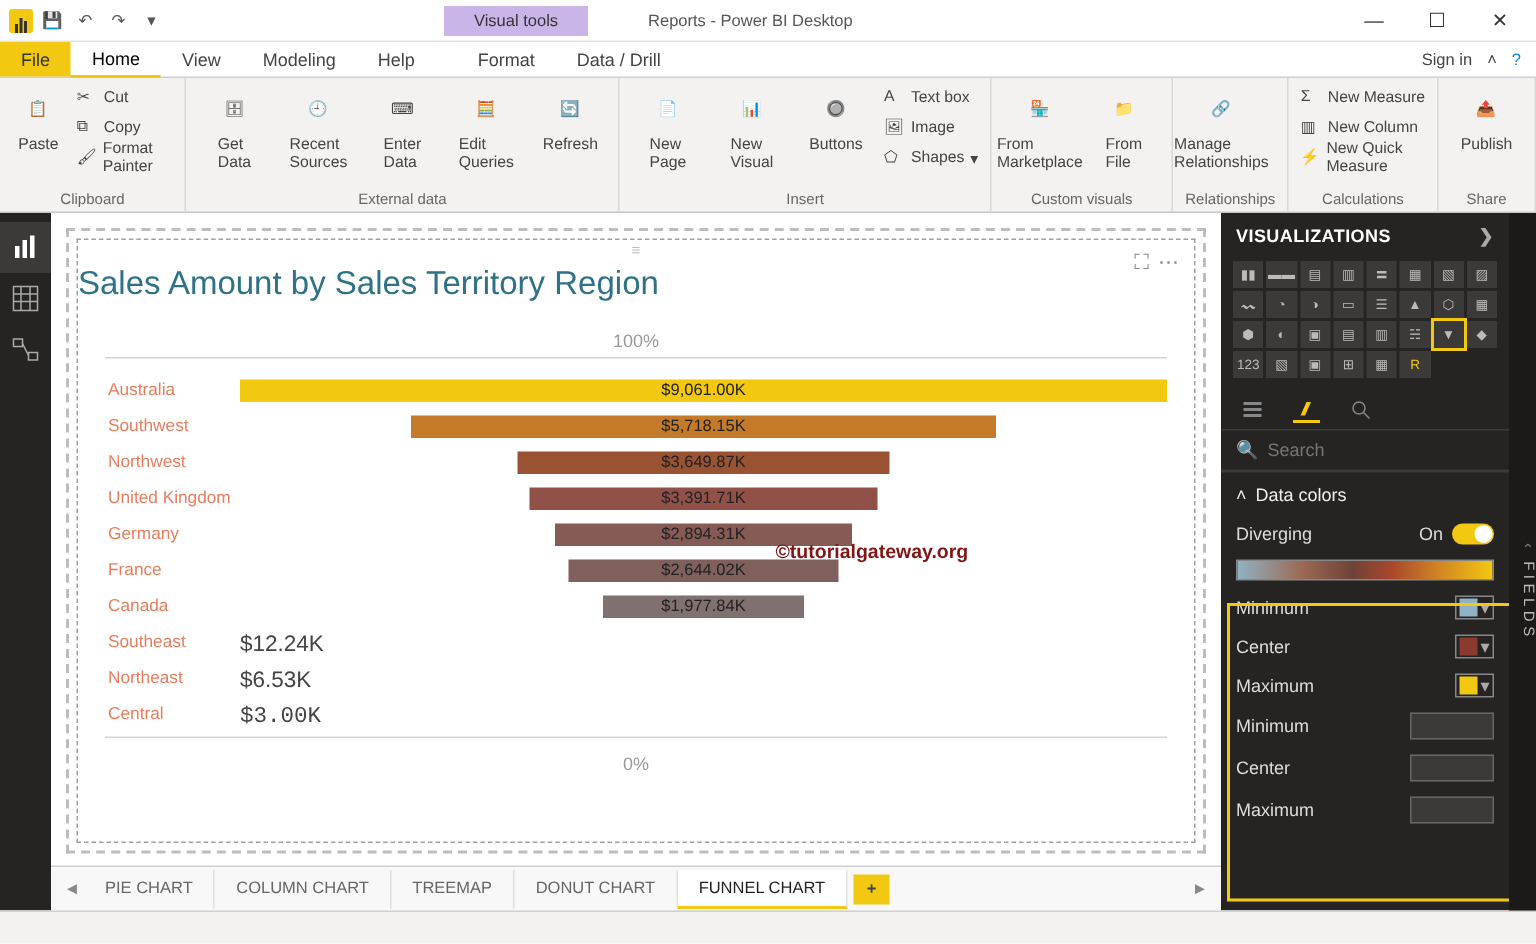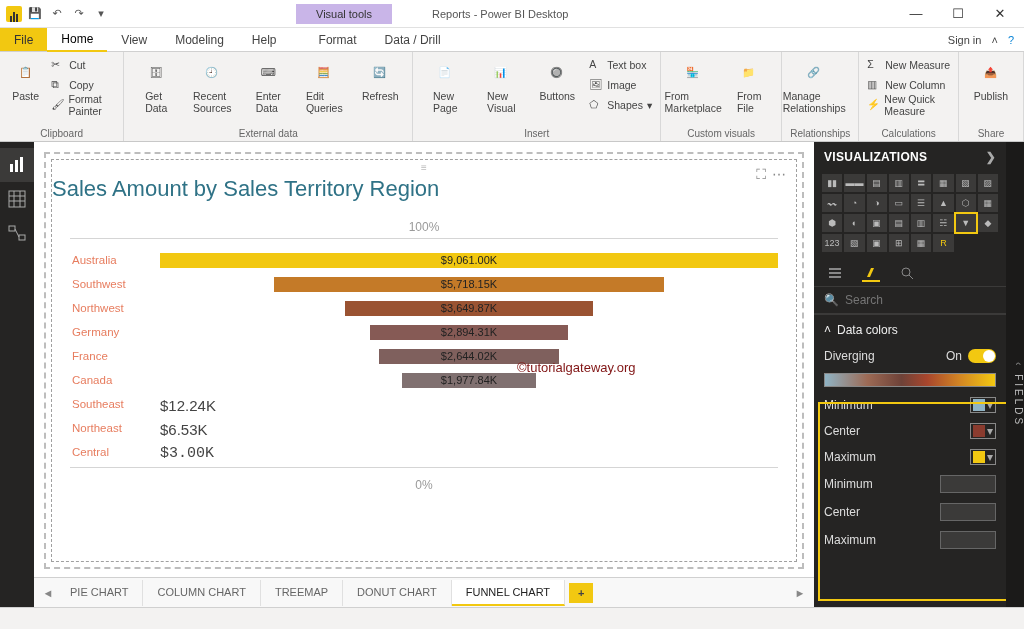--- a/index.html
+++ b/index.html
@@ -50,21 +50,21 @@
 .funnel-wrap { position:relative; margin: 18px 18px 8px 18px; }
 .pct-100 { text-align:center; color:#9a9a9a; font-size:12px; margin-bottom:4px; }
 .pct-0 { text-align:center; color:#9a9a9a; font-size:12px; margin-top:4px; }
 .funnel-rule { height:1px; background:#d5d5d5; margin: 0 0 10px 0; }
 .funnel-row { display:flex; align-items:center; height:22px; margin-bottom:2px; }
 .funnel-label { width:90px; text-align:left; font-size:11.5px; color:#e77d5f; padding-left:2px; }
 .funnel-track { flex:1; position:relative; height:15px; display:flex; }
 .funnel-bar { height:100%; margin:0 auto; display:flex; align-items:center; justify-content:center; font-size:11px; color:#222; }
 .funnel-tiny { text-align:left; font-size:15px; color:#444; }
 
-.watermark { position:absolute; color:#811515; font-size:13px; left:465px; top:200px; }
+.watermark { position:absolute; color:#811515; font-size:13px; left:465px; top:200px;font-weight:bold; }
 
 
 .sheet-tabs { position:absolute; left:0; right:0; bottom:0; height:30px; background:#f8f8f8; border-top:1px solid #d0d0d0; display:flex; align-items:center; font-size:11px; color:#666; padding:0 6px; gap:0; }
 .sheet-nav { width:16px; text-align:center; color:#888; }
 .sheet-tab { padding: 6px 14px; border-right:1px solid #e0e0e0; }
 .sheet-tab.active { background:#fff; color:#222; border-bottom:2px solid #f2c811; }
 .sheet-add { background:#f2c811; color:#444; width:24px; text-align:center; padding:4px 0; font-weight:bold; margin-left:4px; }
 
 
 .rightpanel { position:absolute; top:142px; right:0; width:210px; bottom:22px; background:#252423; color:#d0d0d0; font-size:12px; }
@@ -330,20 +330,26 @@
             <div class="funnel-row">
               <div class="funnel-label">Southwest</div>
               <div class="funnel-track">
                 <div class="funnel-bar" style="width: 63.1073%; background: rgb(196, 122, 40);">$5,718.15K</div>
               </div>
             </div>
             <div class="funnel-row">
               <div class="funnel-label">Northwest</div>
               <div class="funnel-track">
                 <div class="funnel-bar" style="width: 40.2811%; background: rgb(154, 83, 50);">$3,649.87K</div>
+              </div>
+            </div>
+            <div class="funnel-row">
+              <div class="funnel-label">United Kingdom</div>
+              <div class="funnel-track">
+                <div class="funnel-bar" style="width: 37.432%; background: rgb(145, 81, 72);">$3,391.71K</div>
               </div>
             </div>
             <div class="funnel-row">
               <div class="funnel-label">Germany</div>
               <div class="funnel-track">
                 <div class="funnel-bar" style="width: 31.9425%; background: rgb(134, 90, 85);">$2,894.31K</div>
               </div>
             </div>
             <div class="funnel-row">
               <div class="funnel-label">France</div>

